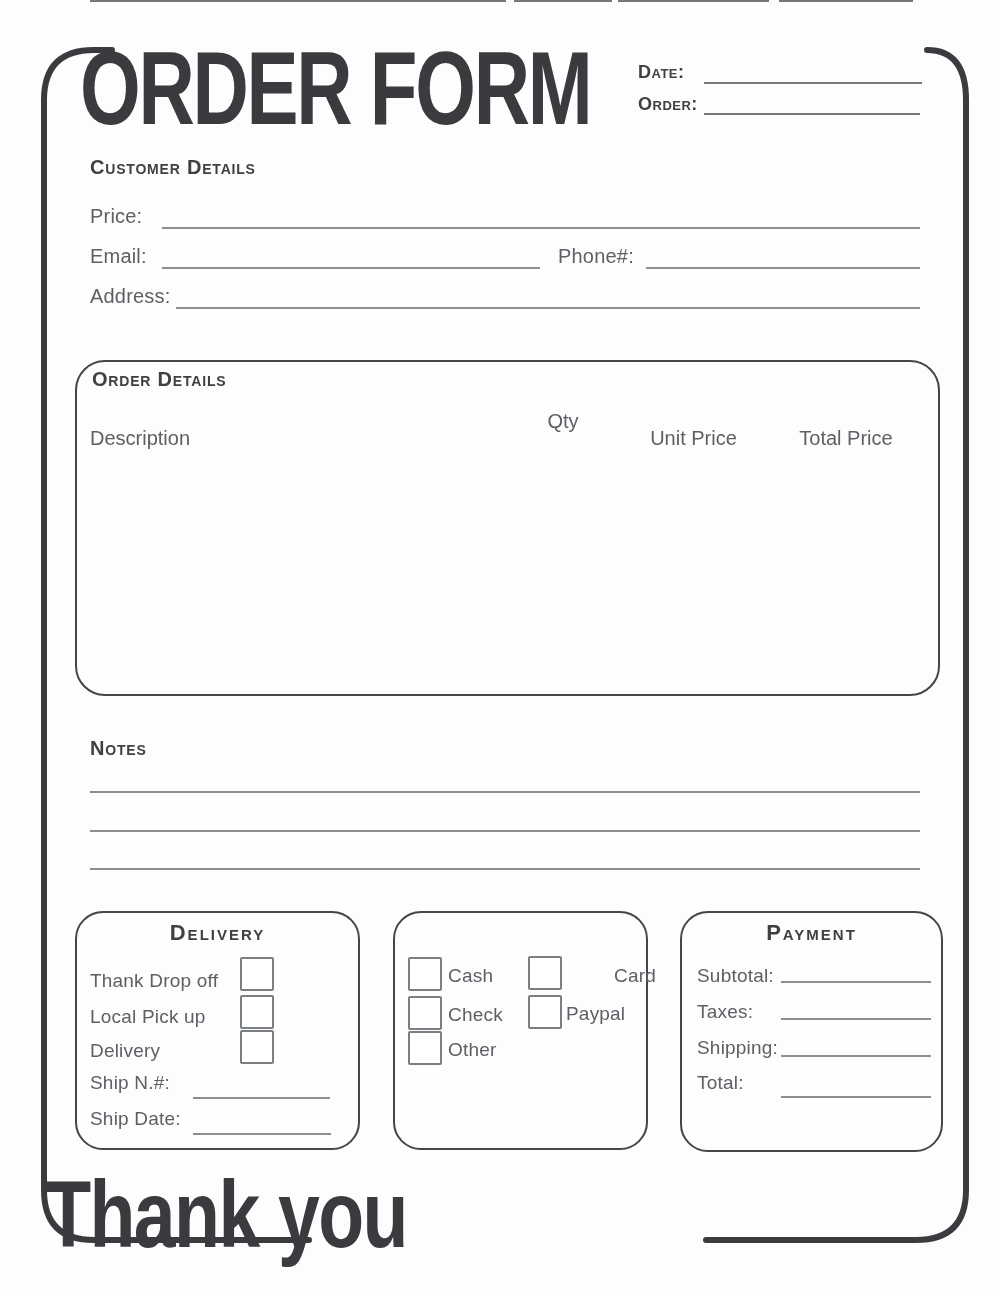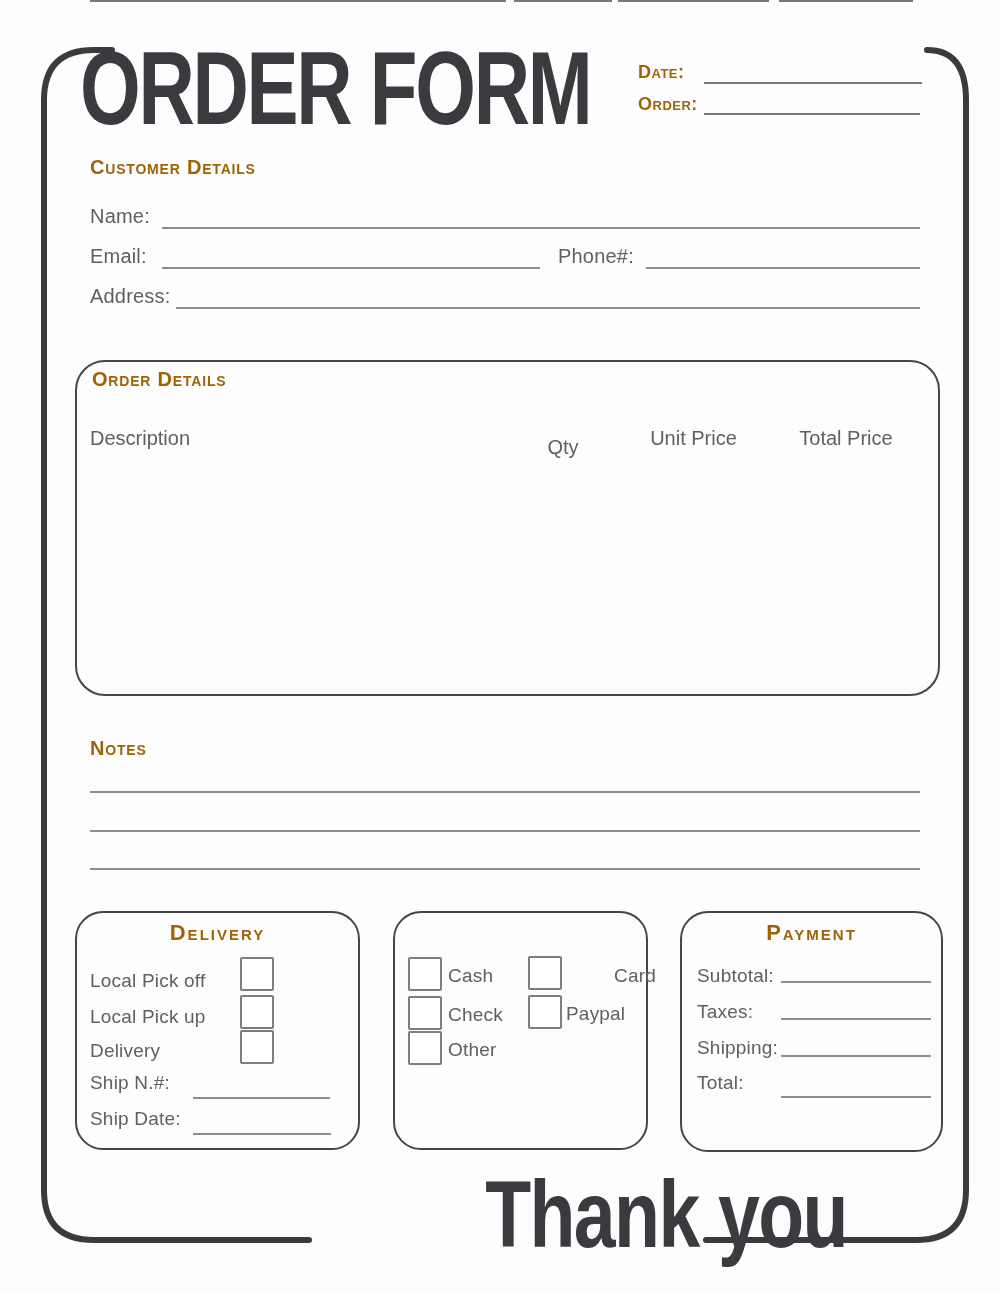--- a/index.html
+++ b/index.html
@@ -9,25 +9,25 @@
   }
   .abs{position:absolute;}
   
   .frame{position:absolute;left:0;top:0;width:1000px;height:1294px;}
   
   .display-type{
     position:absolute;color:#393b3e;font-weight:bold;white-space:nowrap;
     transform-origin:0 0;
   }
   .title{left:80px;top:36px;font-size:104px;line-height:104px;letter-spacing:-3px;transform:scaleX(.75);}
-  .thanks-wrap{position:absolute;left:0;top:1168px;width:892px;text-align:right;}
+  .thanks-wrap{position:absolute;left:0;top:1168px;width:892px;text-align:left;}
   .thanks{display:inline-block;color:#393b3e;font-weight:bold;font-size:94px;line-height:94px;
           letter-spacing:-2px;transform:scaleX(.8);transform-origin:50% 0;white-space:nowrap;}
   
-  .sc{font-variant:small-caps;font-weight:bold;color:#a16207;white-space:nowrap;}
+  .sc{font-variant:small-caps;font-weight:bold;color:#404040;white-space:nowrap;}
   .hdr-lbl{font-size:18px;letter-spacing:.5px;}
   .sec-heading{font-size:20px;letter-spacing:.8px;}
   .box-title{font-size:22px;letter-spacing:2px;text-align:center;}
   
   .flabel{position:absolute;font-size:20px;color:#5d6064;letter-spacing:.2px;white-space:nowrap;}
   .slabel{position:absolute;font-size:19px;color:#5d6064;letter-spacing:.2px;white-space:nowrap;}
   
   .wline{position:absolute;height:2px;background:#76797d;}
   .gline{position:absolute;height:2px;background:#8b8e92;}
   
@@ -61,36 +61,36 @@
 
   <div class="display-type title">ORDER FORM</div>
 
   <span class="abs sc hdr-lbl" style="left:638px;top:62px;">Date:</span>
   <div class="wline" style="left:704px;top:82px;width:218px;"></div>
   <span class="abs sc hdr-lbl" style="left:638px;top:94px;">Order:</span>
   <div class="wline" style="left:704px;top:113px;width:216px;"></div>
 
   <span class="abs sc sec-heading" style="left:90px;top:156px;">Customer Details</span>
 
-  <span class="flabel" style="left:90px;top:205px;">Name:</span>
+  <span class="flabel" style="left:90px;top:205px;">Price:</span>
   <div class="gline" style="left:162px;top:227px;width:758px;"></div>
 
   <span class="flabel" style="left:90px;top:245px;">Email:</span>
   <div class="gline" style="left:162px;top:267px;width:378px;"></div>
   <span class="flabel" style="left:558px;top:245px;">Phone#:</span>
   <div class="gline" style="left:646px;top:267px;width:274px;"></div>
 
   <span class="flabel" style="left:90px;top:285px;">Address:</span>
   <div class="gline" style="left:176px;top:307px;width:744px;"></div>
 
   <div class="rbox" style="left:75px;top:360px;width:861px;height:332px;"></div>
   <span class="abs sc sec-heading" style="left:92px;top:368px;">Order Details</span>
 
   <span class="col-hdr" style="left:90px;top:427px;">Description</span>
-  <span class="col-hdr center" style="left:514px;top:436px;width:98px;">Qty</span>
+  <span class="col-hdr center" style="left:514px;top:410px;width:98px;">Qty</span>
   <span class="col-hdr center" style="left:618px;top:427px;width:151px;">Unit Price</span>
   <span class="col-hdr center" style="left:779px;top:427px;width:134px;">Total Price</span>
 
   <div class="trow">
     <div class="seg c1"></div>
     <div class="seg c2"></div>
     <div class="seg c3"></div>
     <div class="seg c4"></div>
   </div>
   <div class="trow">
@@ -125,21 +125,21 @@
   </div>
 
   <span class="abs sc sec-heading" style="left:90px;top:737px;">Notes</span>
   <div class="gline" style="left:90px;top:791px;width:830px;"></div>
   <div class="gline" style="left:90px;top:830px;width:830px;"></div>
   <div class="gline" style="left:90px;top:868px;width:830px;"></div>
 
   <div class="rbox" style="left:75px;top:911px;width:281px;height:235px;border-radius:28px;"></div>
   <div class="abs sc box-title" style="left:75px;top:920px;width:285px;">Delivery</div>
 
-  <span class="slabel" style="left:90px;top:970px;">Local Pick off</span>
+  <span class="slabel" style="left:90px;top:970px;">Thank Drop off</span>
   <div class="cb" style="left:240px;top:957px;"></div>
 
   <span class="slabel" style="left:90px;top:1006px;text-align:center;">Local Pick up</span>
   <div class="cb" style="left:240px;top:995px;"></div>
 
   <span class="slabel" style="left:90px;top:1040px;">Delivery</span>
   <div class="cb" style="left:240px;top:1030px;"></div>
 
   <span class="slabel" style="left:90px;top:1072px;">Ship N.#:</span>
   <div class="gline" style="left:193px;top:1097px;width:137px;"></div>

